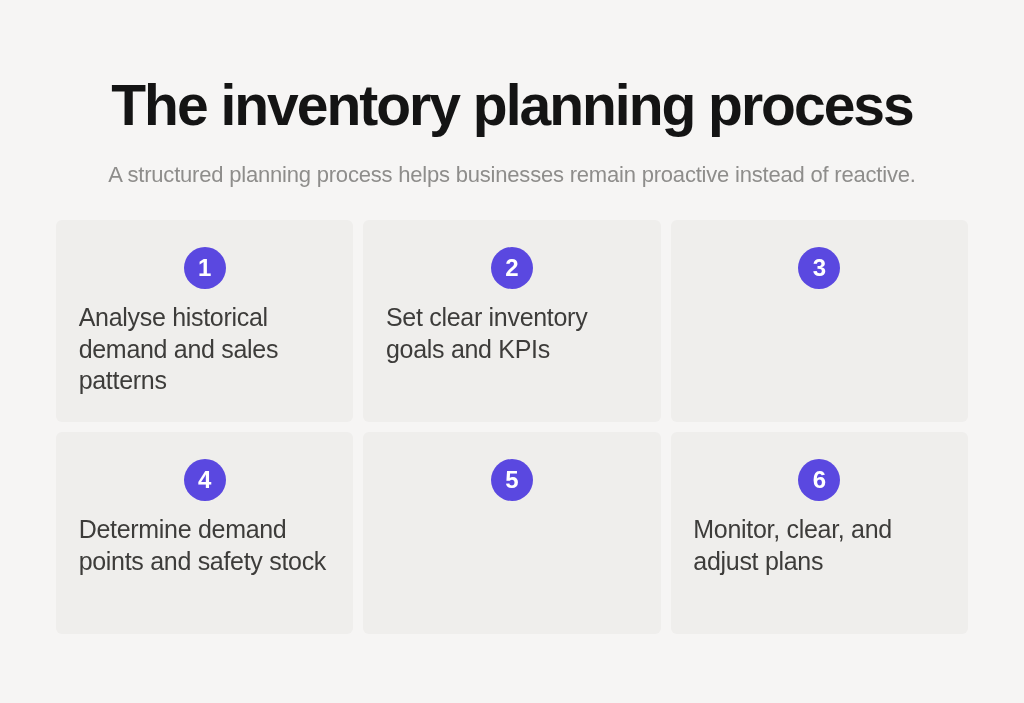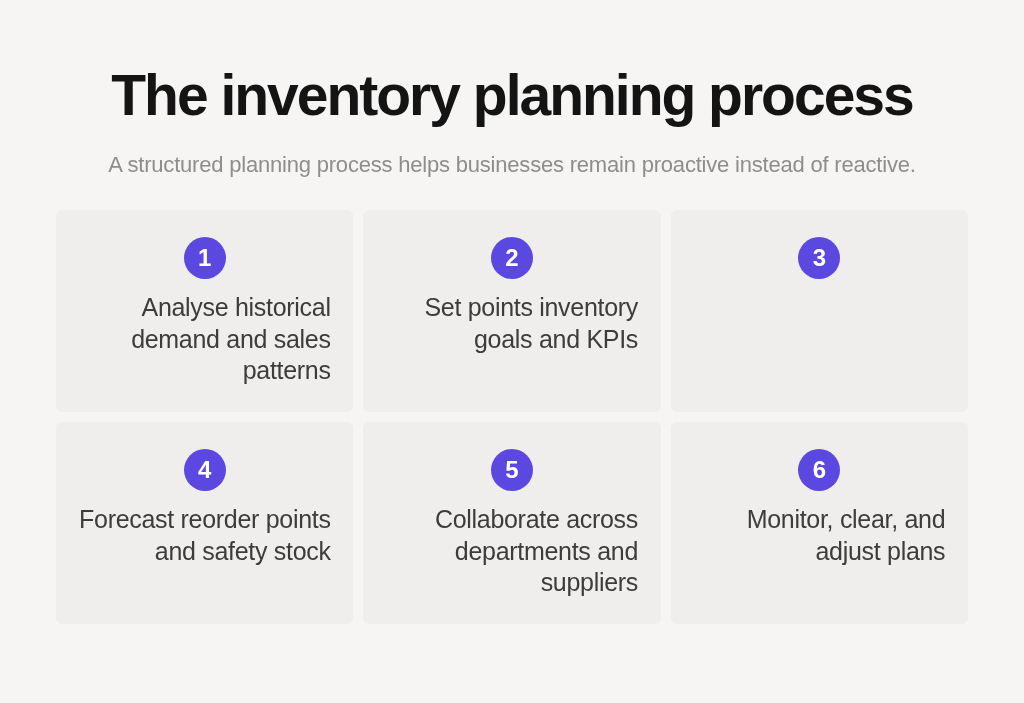--- a/index.html
+++ b/index.html
@@ -15,21 +15,21 @@
   }
   .page {
     width: 1024px;
     height: 703px;
     box-sizing: border-box;
   }
   .header {
     text-align: center;
   }
   .title {
-    margin: 2px;
+    margin: 12px;
     padding-top: 64px;
     font-size: 57px;
     line-height: 1.05;
     font-weight: 600;
     letter-spacing: -2px;
     color: #141414;
   }
   .subtitle {
     margin: 26px 0 0 0;
     font-size: 22px;
@@ -63,21 +63,21 @@
     display: flex;
     align-items: center;
     justify-content: center;
     font-size: 24px;
     font-weight: 600;
     flex: 0 0 auto;
   }
   .card-text {
     margin: 13px 0 0 0;
     max-width: 252px;
-    text-align: right;
+    text-align: left;
     font-size: 25px;
     line-height: 1.26;
     letter-spacing: -0.3px;
     color: #3d3c3a;
     font-weight: 400;
   }
 </style>
 </head>
 <body>
 
@@ -94,41 +94,40 @@
       <div class="badge">
         <span>1</span>
       </div>
       <p class="card-text">Analyse historical demand and sales patterns</p>
     </div>
 
     <div class="card">
       <div class="badge">
         <span>2</span>
       </div>
-      <p class="card-text">Set points inventory goals and KPIs</p>
+      <p class="card-text">Set clear inventory goals and KPIs</p>
     </div>
 
     <div class="card">
       <div class="badge">
         <span>3</span>
       </div>
     </div>
 
     <div class="card">
       <div class="badge">
         <span>4</span>
       </div>
-      <p class="card-text">Forecast reorder points and safety stock</p>
+      <p class="card-text">Determine demand points and safety stock</p>
     </div>
 
     <div class="card">
       <div class="badge">
         <span>5</span>
       </div>
-      <p class="card-text">Collaborate across departments and suppliers</p>
     </div>
 
     <div class="card">
       <div class="badge">
         <span>6</span>
       </div>
       <p class="card-text">Monitor, clear, and adjust plans</p>
     </div>
 
   </div>

